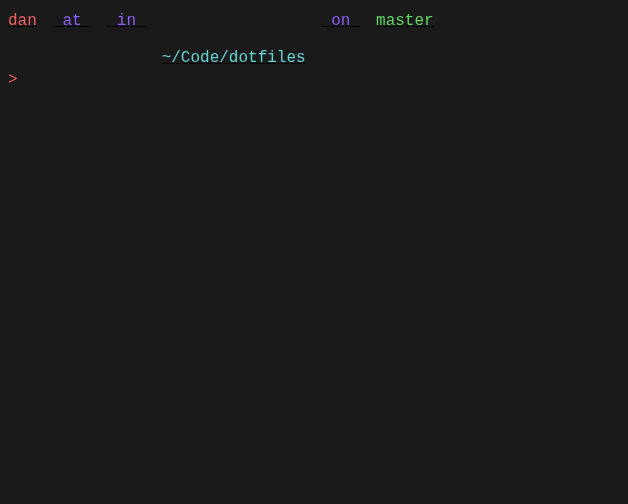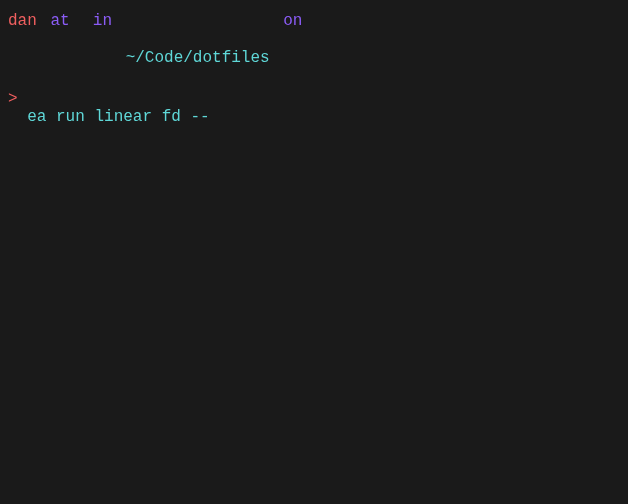--- a/index.html
+++ b/index.html
@@ -21,22 +21,23 @@
     .terminal {
       width: 100%;
       height: 100%;
       background-color: #1a1a1a;
       padding: 10px 8px;
     }
 
     .line1 {
       display: flex;
       flex-wrap: nowrap;
-      gap: 4px;
+      gap: 16px;
       white-space: pre;
+      text-decoration: underline;
     }
 
     .line2 {
       display: flex;
       flex-wrap: nowrap;
       white-space: pre;
       align-items: center;
     }
 
     .color-red    { color: #f05f5f; }
@@ -49,20 +50,20 @@
 <body>
 
 <div class="terminal">
 
   <div class="line1">
     <span class="color-red">dan</span>
     <span class="color-white"> at </span>
     <span class="color-white"> in </span>
     <span class="color-cyan">~/Code/dotfiles</span>
     <span class="color-white"> on </span>
+    <span class="color-green">master</span>
   </div>
 
   <div class="line2">
     <span class="color-red">&gt;</span>
-    <span class="color-cyan"> ea run linear fd -- </span>
   </div>
 
 </div>
 
 </body></html>

